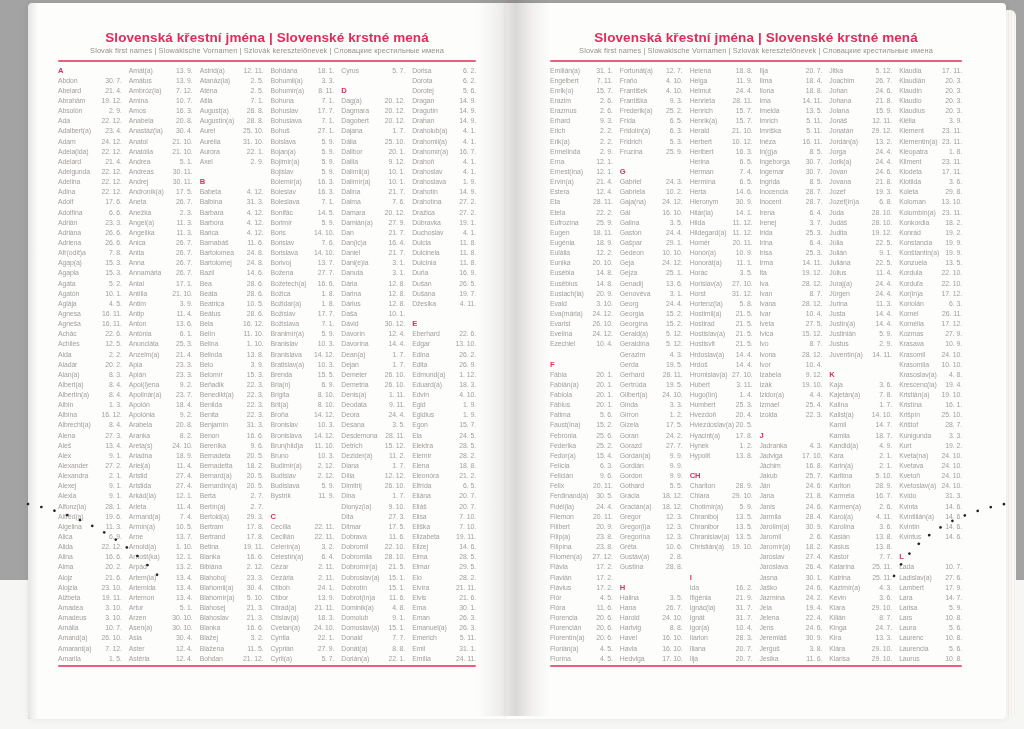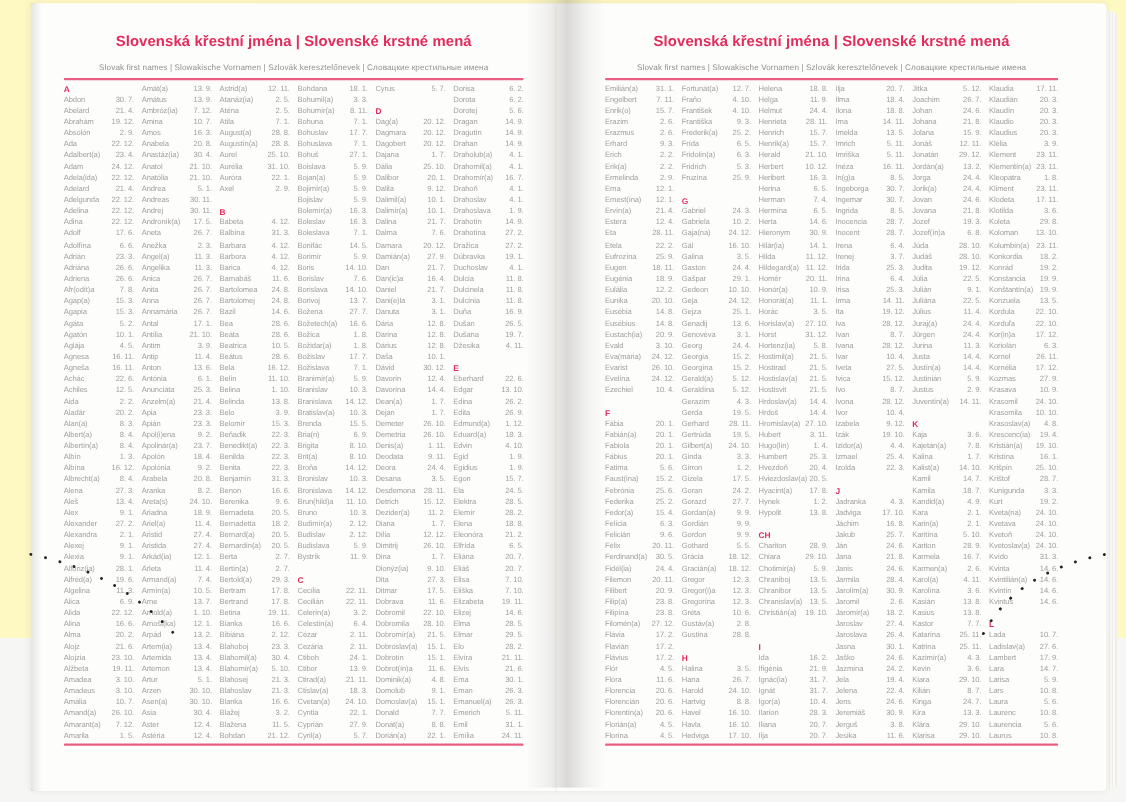--- a/index.html
+++ b/index.html
@@ -1,31 +1,31 @@
 <!DOCTYPE html>
 <html><head>
 <meta charset="utf-8">
 <style>
   html,body{margin:0;padding:0;width:1024px;height:729px;overflow:hidden;
     background:#f6f6f4;font-family:"Liberation Sans","DejaVu Sans",sans-serif;}
-  .book{position:relative;width:1024px;height:580px;background:#fef9c3;}
+  .book{position:relative;width:1024px;height:580px;background:#a3a3a3;}
   .fore-edge{position:absolute;top:10px;left:1002px;width:14px;height:708px;border-radius:0 6px 6px 0;
     background:repeating-linear-gradient(90deg,#efeeea 0 1px,#f9f8f5 1px 3px);}
   .page{position:absolute;top:3px;height:716px;background:#fdfdfc;box-shadow:0 0 7px rgba(0,0,0,.07);}
   .page-left{left:28px;width:478px;border-radius:4px 0 0 4px;}
   .page-right{left:506px;width:500px;border-radius:0 4px 4px 0;}
   .edge-left{position:absolute;left:0;top:0;width:10px;height:100%;
     background:linear-gradient(90deg,rgba(60,55,50,.12),rgba(60,55,50,0));}
   .gutter-shadow{position:absolute;left:478px;top:0;width:72px;height:716px;pointer-events:none;
     background:linear-gradient(90deg,rgba(90,85,80,0) 0%,rgba(90,85,80,.10) 35%,rgba(90,85,80,.22) 52%,rgba(90,85,80,.08) 75%,rgba(90,85,80,0) 100%);}
   .page-inner{width:418px;margin:0 auto;padding-top:27px;}
   .page-right .page-inner{width:412px;}
   .hdr{text-align:center;}
   .title{font-size:13.5px;font-weight:700;color:#e22a5c;letter-spacing:.1px;}
-  .subtitle{font-size:7.4px;color:#94918e;margin-top:12px;letter-spacing:.1px;}
+  .subtitle{font-size:7.4px;color:#94918e;margin-top:1px;letter-spacing:.1px;}
   .rule{height:2px;background:#e95f82;margin-top:5px;border-radius:1px;}
   .rule-bottom{height:2px;background:#e95f82;margin-top:2px;border-radius:1px;}
   .names-grid{display:flex;gap:7px;margin-top:3px;}
   .col{flex:1 1 0;min-width:0;}
   .row{height:10.15px;display:flex;justify-content:space-between;align-items:center;
     font-size:6.9px;color:#a3a09c;white-space:nowrap;letter-spacing:-.1px;}
   .row .nm{overflow:visible;}
   .row .dt{padding-left:2px;}
   .row.letter{color:#e22a5c;font-weight:700;font-size:7.6px;justify-content:flex-start;}
   .stitch{position:absolute;bottom:0;pointer-events:none;}

